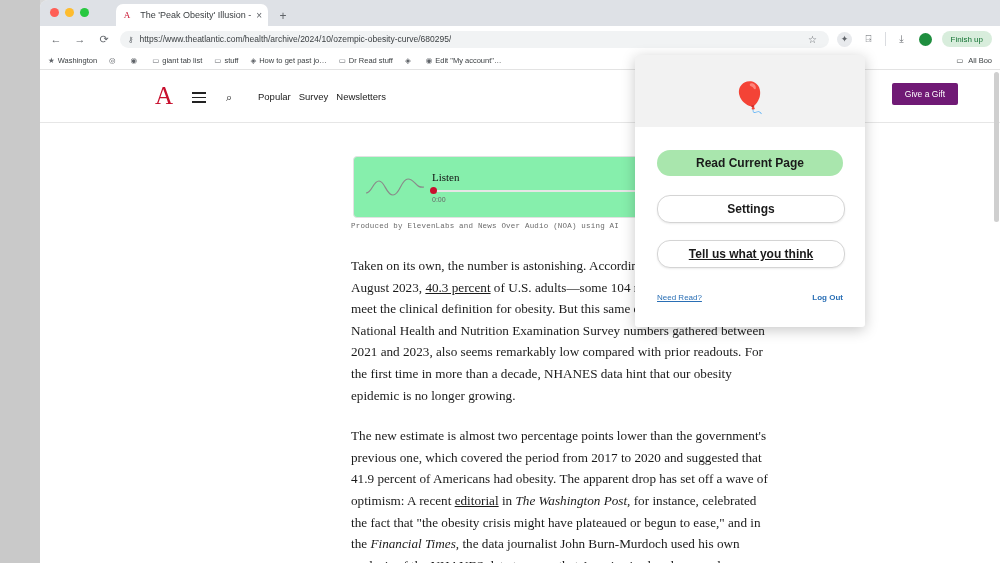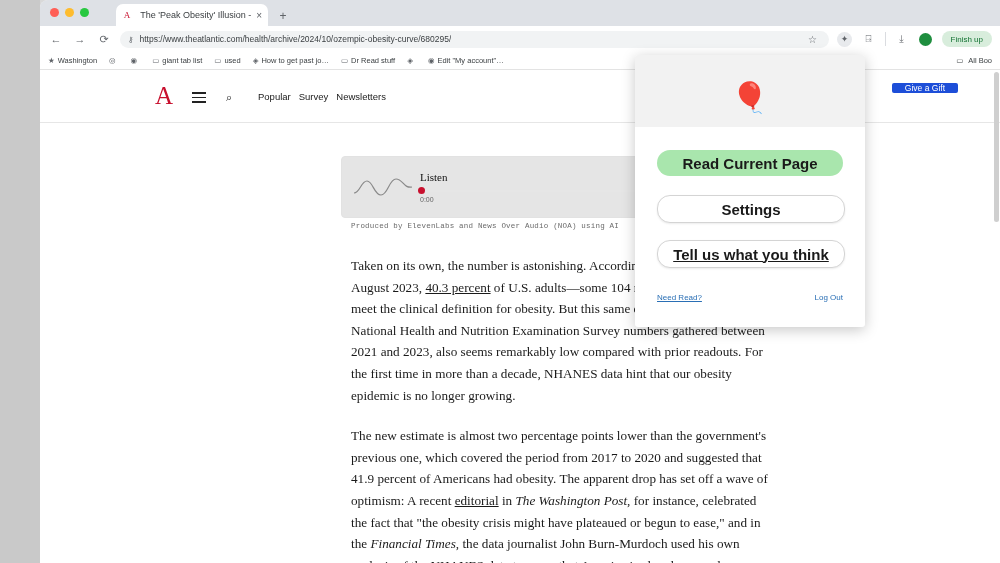--- a/index.html
+++ b/index.html
@@ -229,37 +229,37 @@
     color: #111;
   }
   .subscribe-link {
     position: absolute;
     right: 155px; top: 21px;
     font-size: 9px; color: #1a1a1a;
   }
   .gift-btn {
     position: absolute;
     right: 42px; top: 13px;
-    background: #1d4ed8;
+    background: #701a75;
     color: #fff;
     font-size: 8.5px;
-    padding: 0 13px;
+    padding: 6px 13px;
     border-radius: 2px;
     white-space: nowrap;
   }
 
   
   .player {
     position: absolute;
-    left: 301px; top: 86px;
+    left: 313px; top: 86px;
     width: 412px;
     height: 60px;
     border: 1px solid #e2e2e2;
     border-radius: 4px;
-    background: #e5e5e5;
+    background: #86efac;
     display: flex;
     align-items: center;
   }
   .wave {
     width: 62px; height: 32px;
     margin-left: 10px;
     flex: 0 0 auto;
   }
   .player-body {
     flex: 1 1 auto;
@@ -381,21 +381,21 @@
   }
   .popup-btn {
     position: absolute;
     left: 22px;
     width: 186px;
     height: 26px;
     border-radius: 13px;
     display: flex;
     align-items: center;
     justify-content: center;
-    font-size: 15px;
+    font-size: 12px;
     color: #1a1a1a;
     font-weight: bold;
   }
   .btn-read {
     top: 95px;
     background: #a9e6ad;
   }
   .btn-settings {
     top: 140px;
     background: #ffffff;
@@ -411,21 +411,21 @@
   }
   .popup-links {
     position: absolute;
     left: 22px; right: 22px;
     top: 238px;
     display: flex;
     justify-content: space-between;
     font-size: 8px;
   }
   .popup-links .need { color: #2a6fb5; text-decoration: underline; }
-  .popup-links .logout { color: #2a6fb5; }
+  .popup-links .logout { color: #2a6fb5; font-weight: bold; }
 
   
   .desktop-left {
     position: absolute;
     left: 0; top: 0;
     width: 40px; height: 563px;
     background: #c9c9c9;
   }
 </style>
 </head>
@@ -486,21 +486,21 @@
       <div class="bm">
         <span class="bicon">◉</span>
         <span></span>
       </div>
       <div class="bm">
         <span class="bicon">▭</span>
         <span>giant tab list</span>
       </div>
       <div class="bm">
         <span class="bicon">▭</span>
-        <span>used</span>
+        <span>stuff</span>
       </div>
       <div class="bm">
         <span class="bicon">◈</span>
         <span>How to get past jo…</span>
       </div>
       <div class="bm">
         <span class="bicon">▭</span>
         <span>Dr Read stuff</span>
       </div>
       <div class="bm">

